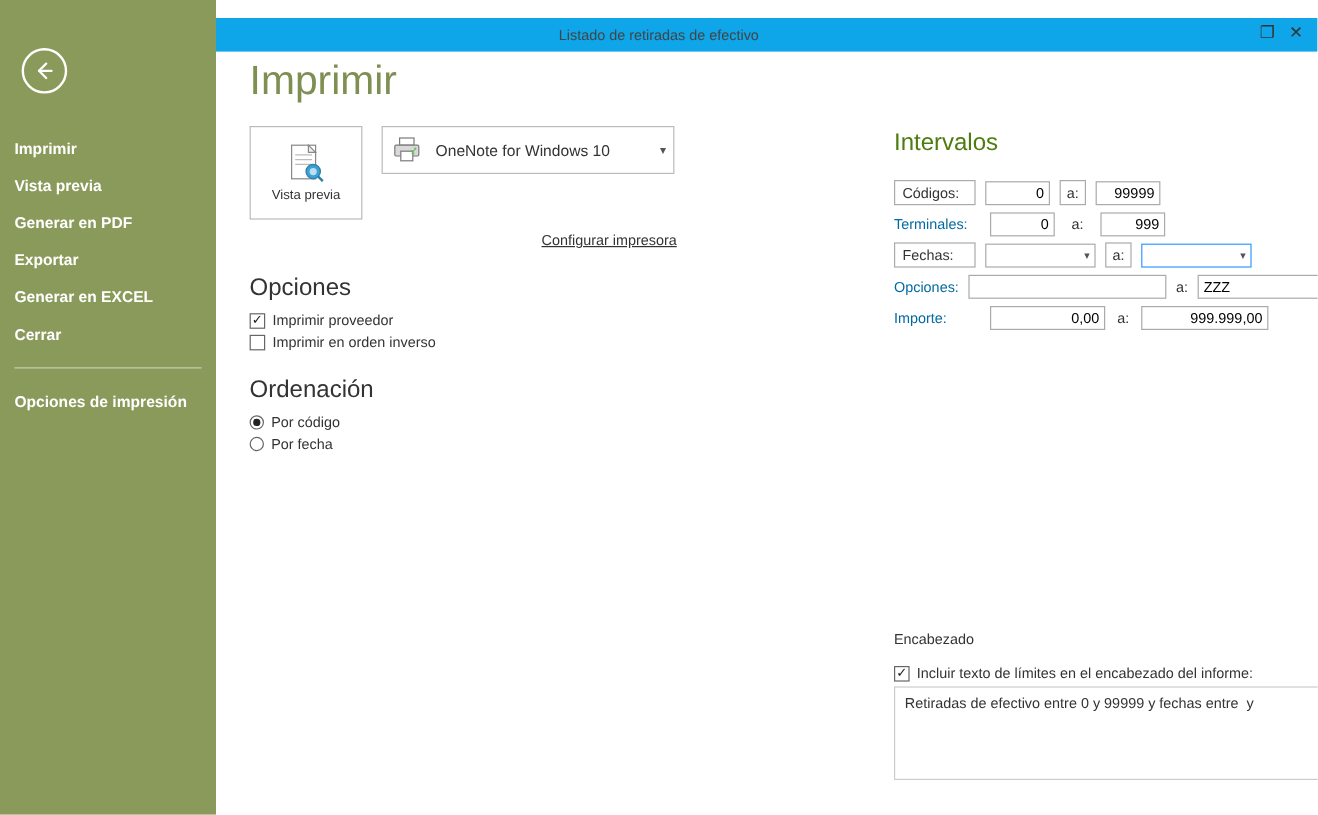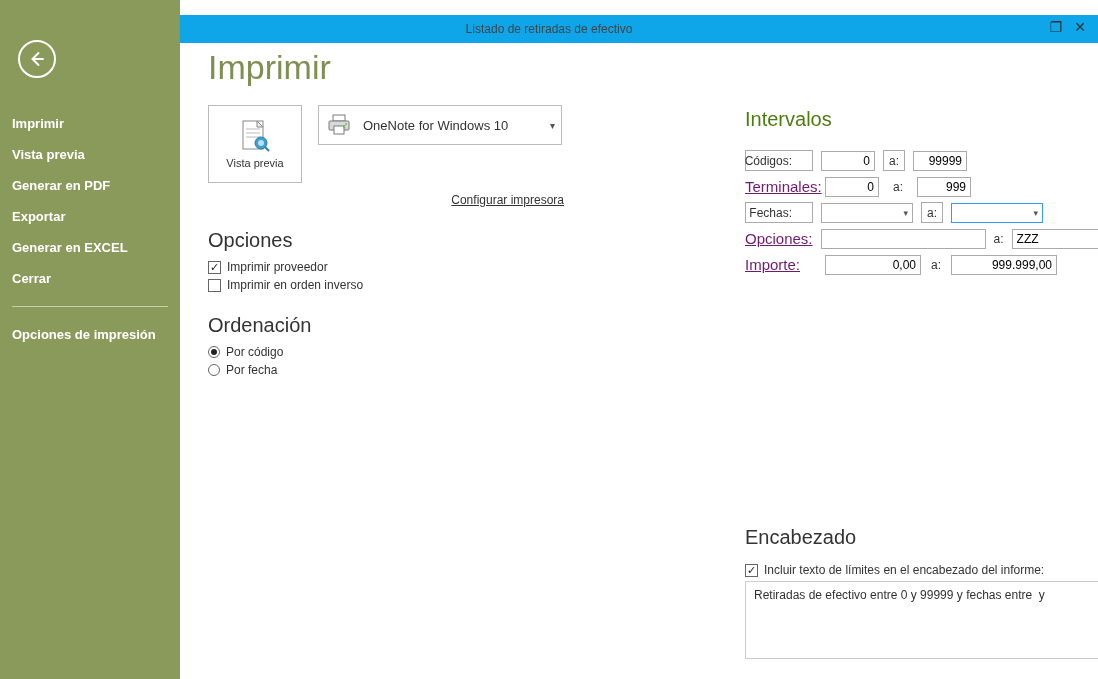--- a/index.html
+++ b/index.html
@@ -135,35 +135,35 @@
   .right-col {
     position: absolute;
     left: 565px; top: 80px; right: 20px;
   }
   .intervals-h {
     font-size: 20px; font-weight: 400; color: #4d7c0f;
     margin-bottom: 18px;
   }
   .int-row { display: flex; align-items: center; gap: 8px; margin: 3px 0; height: 23px; }
   .int-label {
-    width: 72px; font-size: 15px; color: #701a75; text-decoration: underline;
+    width: 72px; font-size: 12px; color: #0369a1;
   }
   .btn-like {
-    width: 68px; height: 21px; border: 1px solid #aaa; font-size: 12px; display: flex; align-items: center; padding: 0 20px; cursor: pointer; background: #fff; justify-content: flex-end;
+    width: 68px; height: 21px; border: 1px solid #aaa; font-size: 12px; display: flex; align-items: center; padding: 0 6px; cursor: pointer; background: #fff;
   }
   input.txt, .date-dd {
     height: 20px; border: 1px solid #aaa; font-size: 12px; padding: 0 4px; background: #fff;
   }
   .num-r { text-align: right; }
   .a-lbl { font-size: 12px; width: 14px; text-align: center; }
   .a-btn { width: 22px; height: 21px; border: 1px solid #aaa; font-size: 12px; display: flex; align-items: center; justify-content: center; cursor: pointer; }
   .date-dd { width: 92px; display: inline-flex; align-items: center; justify-content: flex-end; padding-right: 4px; cursor: pointer; position: relative; }
   .date-dd .dd-caret { font-size: 9px; color: #555; }
   .header-section { margin-top: 250px; }
-  .header-h { font-size: 20px; font-weight: 400; margin-bottom: 14px; }
+  .header-h { font-size: 12px; font-weight: 400; margin-bottom: 14px; }
   .report-text {
     width: 508px; height: 78px;
     border: 1px solid #ccc;
     padding: 6px 8px;
     font-size: 12px;
     color: #333;
     resize: none;
     font-family: inherit;
     overflow-y: scroll;
   }

